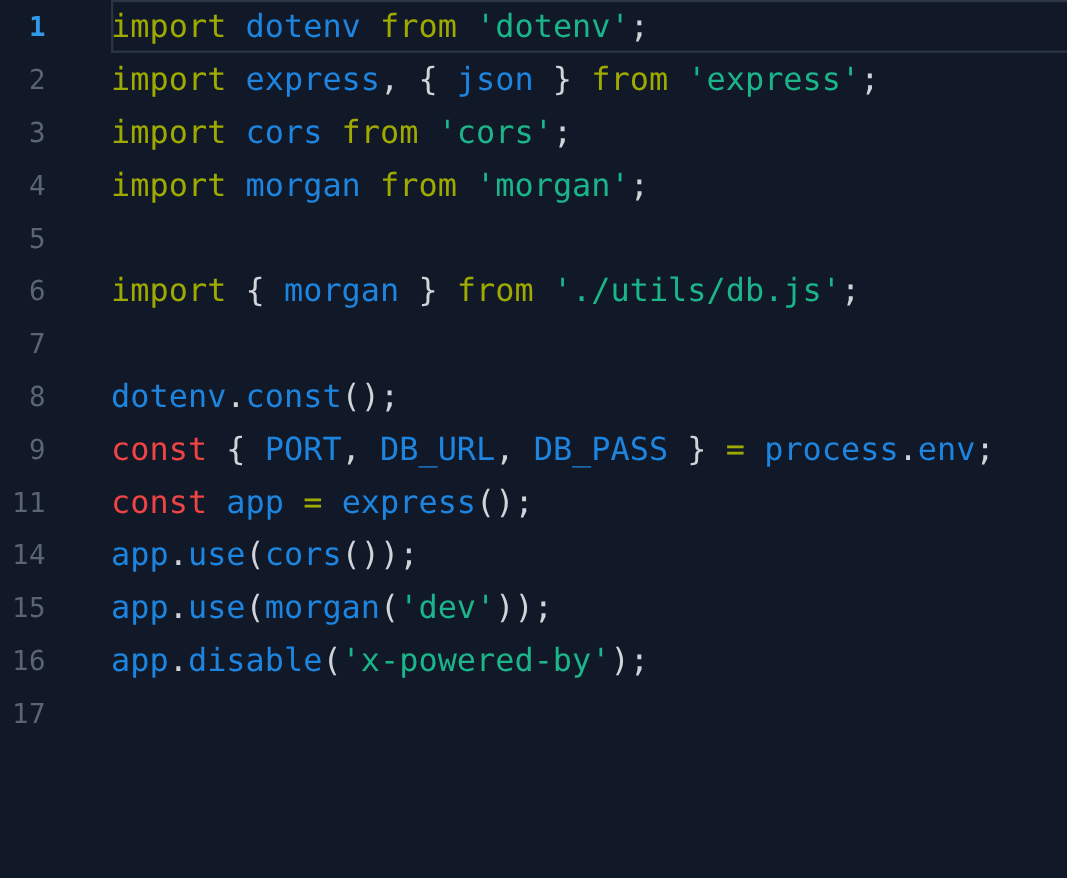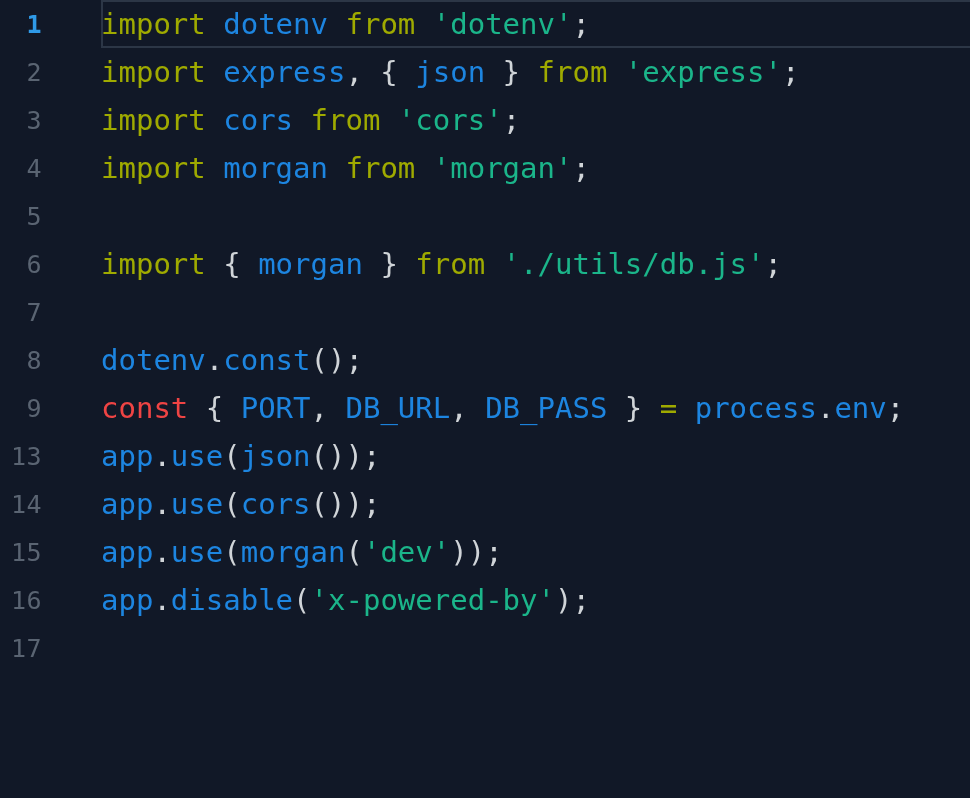--- a/index.html
+++ b/index.html
@@ -70,19 +70,19 @@
   <div id="lines">
       <div class="code-line active"><div class="line-frame"></div><div class="gutter">1</div><div class="content"><span class="kw">import</span><span class="pun"> </span><span class="id">dotenv</span><span class="pun"> </span><span class="kw">from</span><span class="pun"> </span><span class="str">'dotenv'</span><span class="pun">;</span></div></div>
       <div class="code-line"><div class="gutter">2</div><div class="content"><span class="kw">import</span><span class="pun"> </span><span class="id">express</span><span class="pun">, { </span><span class="id">json</span><span class="pun"> } </span><span class="kw">from</span><span class="pun"> </span><span class="str">'express'</span><span class="pun">;</span></div></div>
       <div class="code-line"><div class="gutter">3</div><div class="content"><span class="kw">import</span><span class="pun"> </span><span class="id">cors</span><span class="pun"> </span><span class="kw">from</span><span class="pun"> </span><span class="str">'cors'</span><span class="pun">;</span></div></div>
       <div class="code-line"><div class="gutter">4</div><div class="content"><span class="kw">import</span><span class="pun"> </span><span class="id">morgan</span><span class="pun"> </span><span class="kw">from</span><span class="pun"> </span><span class="str">'morgan'</span><span class="pun">;</span></div></div>
       <div class="code-line"><div class="gutter">5</div><div class="content"></div></div>
       <div class="code-line"><div class="gutter">6</div><div class="content"><span class="kw">import</span><span class="pun"> { </span><span class="id">morgan</span><span class="pun"> } </span><span class="kw">from</span><span class="pun"> </span><span class="str">'./utils/db.js'</span><span class="pun">;</span></div></div>
       <div class="code-line"><div class="gutter">7</div><div class="content"></div></div>
       <div class="code-line"><div class="gutter">8</div><div class="content"><span class="id">dotenv</span><span class="pun">.</span><span class="id">const</span><span class="pun">();</span></div></div>
       <div class="code-line"><div class="gutter">9</div><div class="content"><span class="kw2">const</span><span class="pun"> { </span><span class="id">PORT</span><span class="pun">, </span><span class="id">DB_URL</span><span class="pun">, </span><span class="id">DB_PASS</span><span class="pun"> } </span><span class="op">=</span><span class="pun"> </span><span class="id">process</span><span class="pun">.</span><span class="id">env</span><span class="pun">;</span></div></div>
-      <div class="code-line"><div class="gutter">13</div><div class="content"><span class="id">app</span><span class="pun">.</span><span class="id">use</span><span class="pun">(</span><span class="id">json</span><span class="pun">());</span></div></div>
+      <div class="code-line"><div class="gutter">11</div><div class="content"><span class="kw2">const</span><span class="pun"> </span><span class="id">app</span><span class="pun"> </span><span class="op">=</span><span class="pun"> </span><span class="id">express</span><span class="pun">();</span></div></div>
       <div class="code-line"><div class="gutter">14</div><div class="content"><span class="id">app</span><span class="pun">.</span><span class="id">use</span><span class="pun">(</span><span class="id">cors</span><span class="pun">());</span></div></div>
       <div class="code-line"><div class="gutter">15</div><div class="content"><span class="id">app</span><span class="pun">.</span><span class="id">use</span><span class="pun">(</span><span class="id">morgan</span><span class="pun">(</span><span class="str">'dev'</span><span class="pun">));</span></div></div>
       <div class="code-line"><div class="gutter">16</div><div class="content"><span class="id">app</span><span class="pun">.</span><span class="id">disable</span><span class="pun">(</span><span class="str">'x-powered-by'</span><span class="pun">);</span></div></div>
       <div class="code-line"><div class="gutter">17</div><div class="content"></div></div>
     </div>
 </div>
 
 </body></html>

